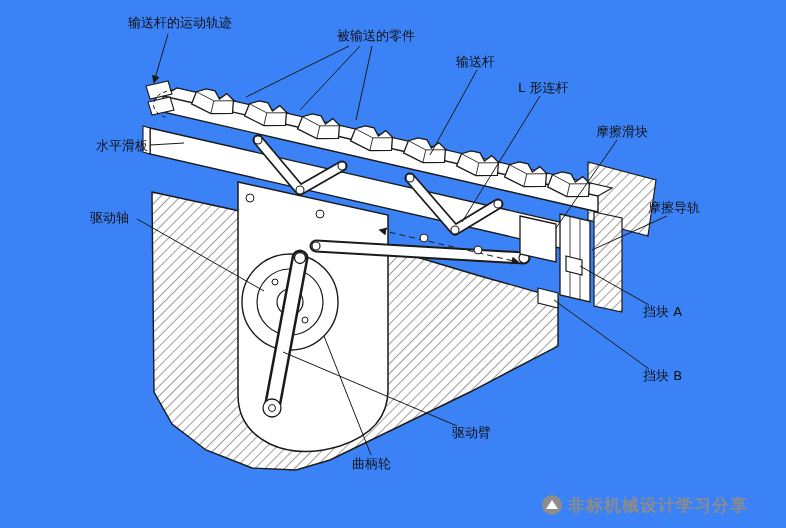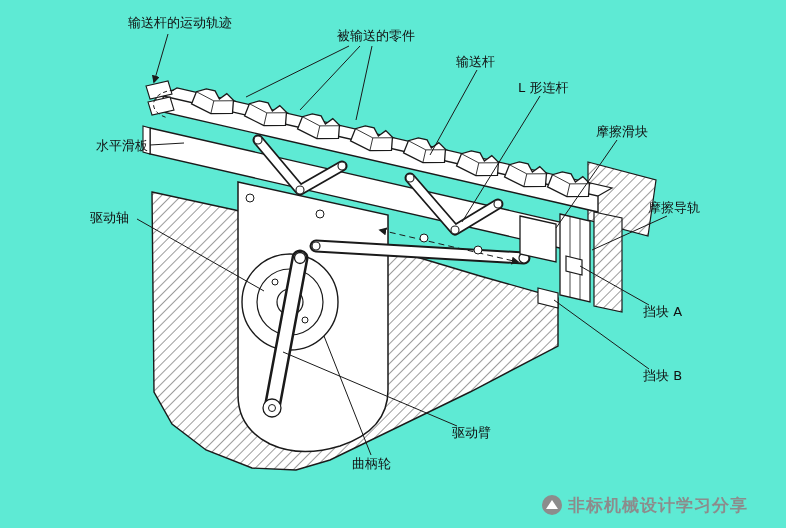--- a/index.html
+++ b/index.html
@@ -1,19 +1,19 @@
 <!DOCTYPE html>
 <html><head>
 <meta charset="utf-8">
 <style>
   html,body{margin:0;padding:0;background:#ffffff;}
   .page{
     position:relative;
     width:786px;height:528px;
-    background:#5eead4;
+    background:#3b82f6;
     overflow:hidden;
     font-family:"DejaVu Sans", sans-serif;
   }
   svg{display:block}
   .lbl{font-size:13px;fill:#111111;}
   .wm-text{font-size:17px;fill:#8c8c8c;font-weight:600;letter-spacing:1px;}
   .leader{stroke:#1a1a1a;stroke-width:1;fill:none;}
 </style>
 </head>
 <body>

